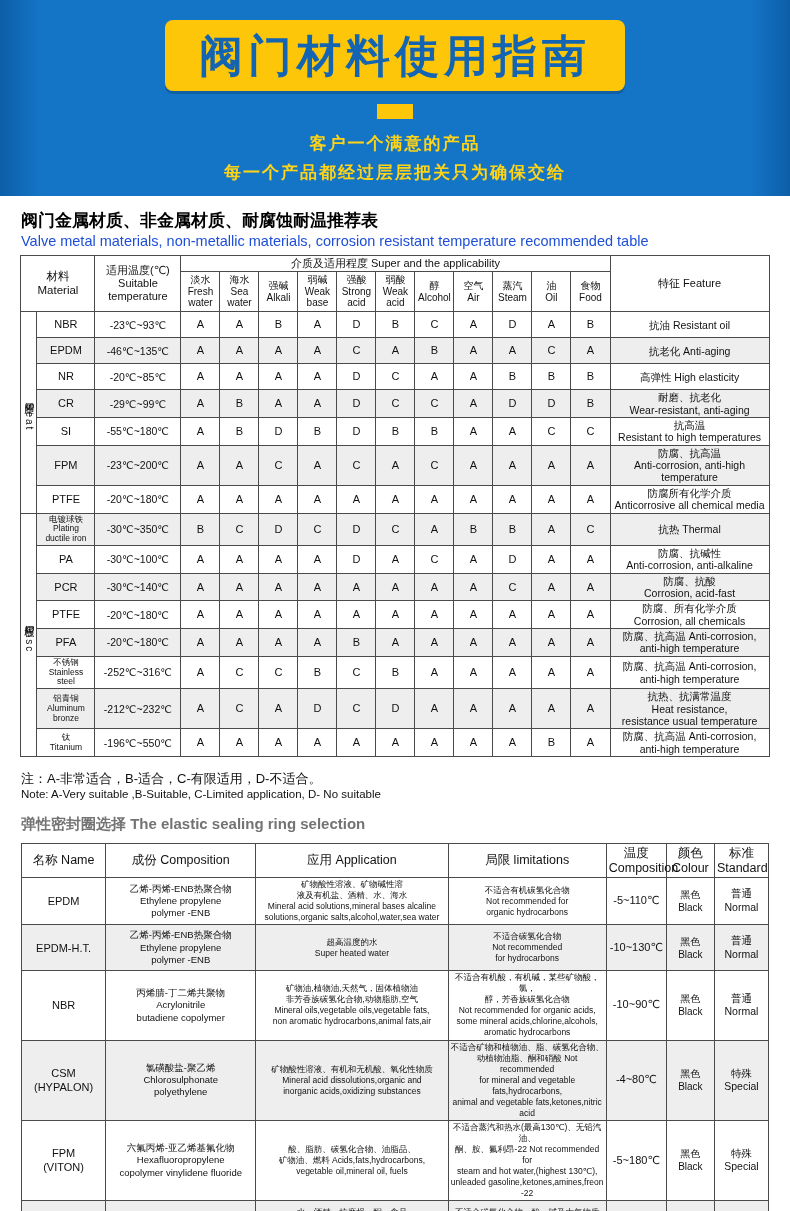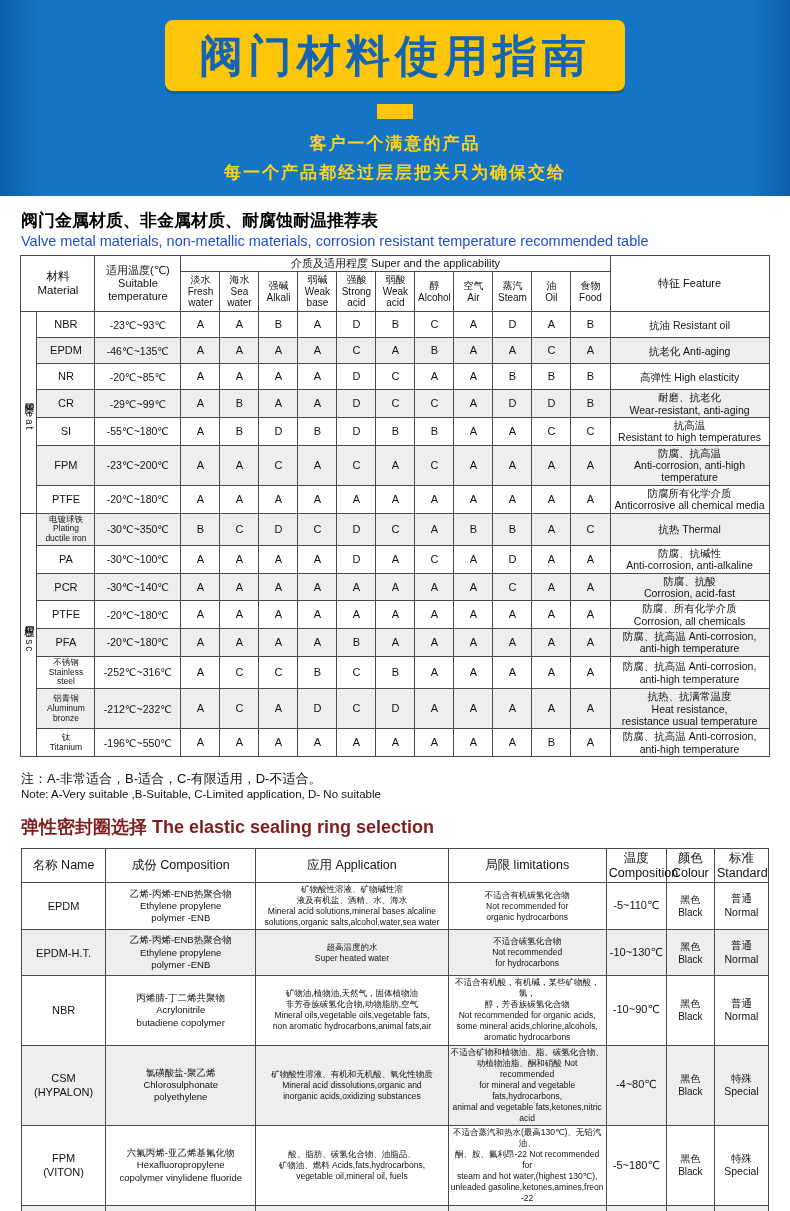--- a/index.html
+++ b/index.html
@@ -23,21 +23,21 @@
     line-height:1.35; white-space:nowrap;
   }
   .accent-bar { width:36px; height:15px; background:#fdc608; margin:13px auto 11px; }
   .tagline {
     color:#ffd416; font-size:17px; font-weight:bold; letter-spacing:2px; line-height:1.7;
   }
   
   .section1-head { padding:13px 21px 4px; }
   .heading-cn { font-size:17px; font-weight:bold; color:#000; }
   .heading-en { font-size:14.5px; color:#1d4ed8; margin-top:1px; }
-  .section2-head { padding:15px 21px 7px; font-size:18px; font-weight:bold; color:#7f1d1d; }
+  .section2-head { padding:15px 21px 7px; font-size:15px; font-weight:bold; color:#737373; }
   
   table { border-collapse:collapse; table-layout:fixed; margin:2px auto 0; width:748px; }
   th,td { border:1px solid #4a4a4a; text-align:center; vertical-align:middle;
           white-space:pre-line; padding:1px 2px; }
   thead th { font-weight:normal; background:#fff; }
   tr.alt { background:#eeeeee; }
   
   .materials thead th { font-size:11px; line-height:1.2; }
   .materials th.matcol { font-size:11.5px; }
   .materials th.media-sub { font-size:10px; line-height:1.15; height:40px; }

